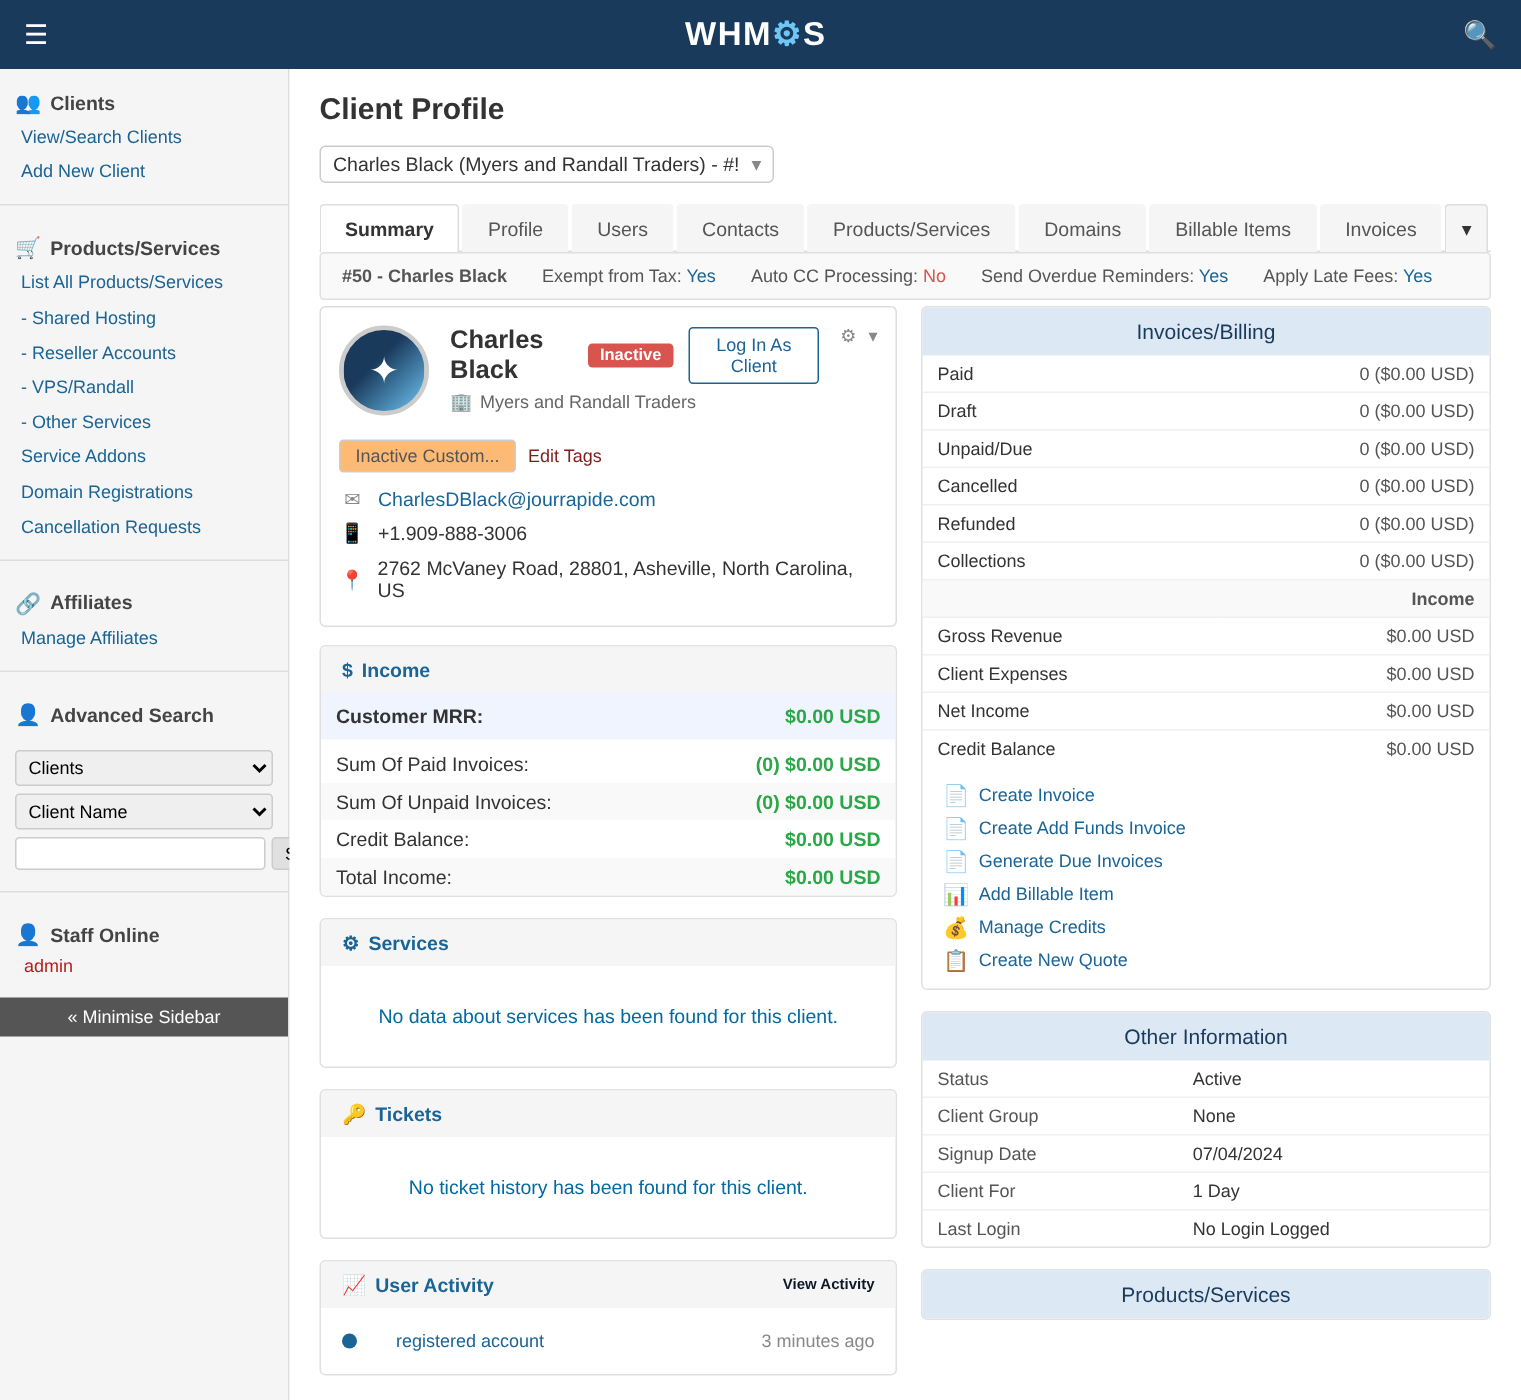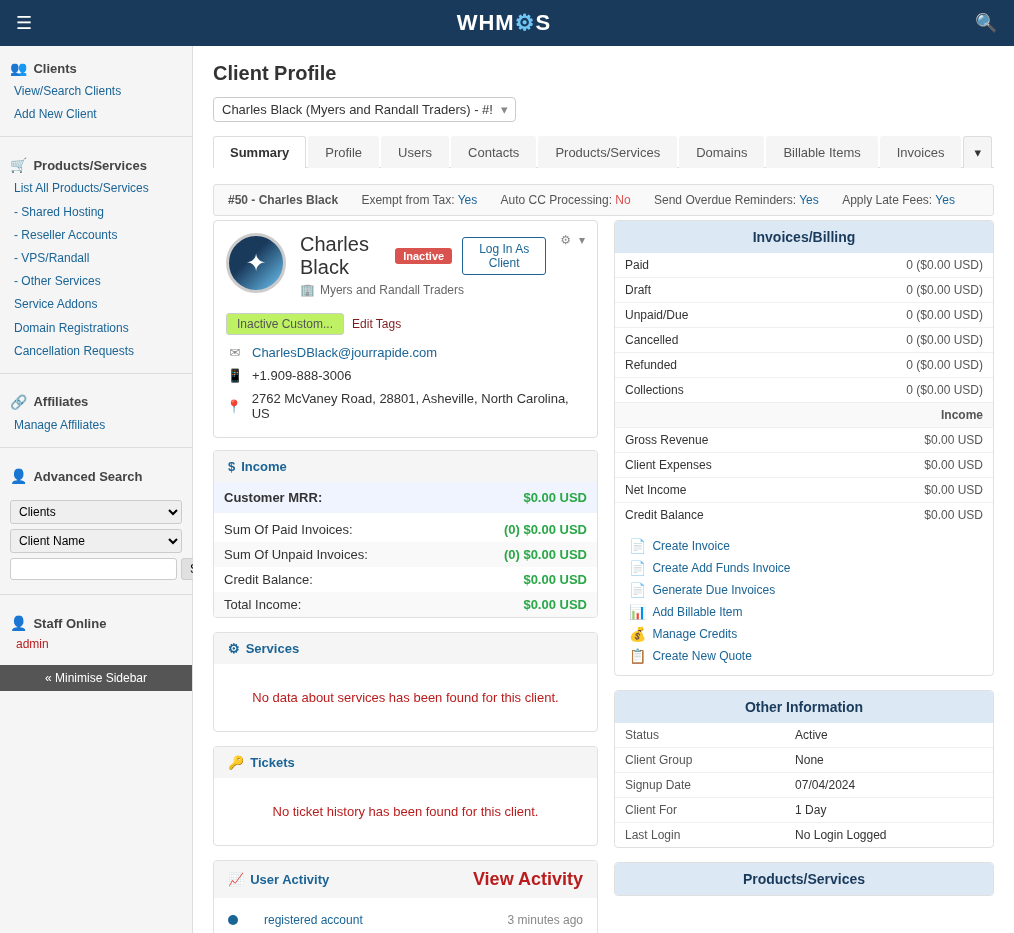--- a/index.html
+++ b/index.html
@@ -124,21 +124,20 @@
       margin-bottom: 14px;
       font-size: 13px;
       cursor: pointer;
     }
     .client-selector .arrow { margin-left: 8px; color: #888; }
 
     
     .tabs {
       display: flex;
       border-bottom: 1px solid #ddd;
-      margin-bottom: 16px;
       flex-wrap: wrap;
     }
     .tab {
       padding: 8px 16px;
       cursor: pointer;
       border: 1px solid transparent;
       border-bottom: none;
       margin-bottom: -1px;
       border-radius: 3px 3px 0 0;
       font-size: 13px;
@@ -197,22 +196,22 @@
       border: 3px solid #ccc;
     }
     .client-info { flex: 1; }
     .client-name-row {
       display: flex;
       align-items: center;
       gap: 10px;
       margin-bottom: 4px;
     }
     .client-name {
-      font-size: 20px;
-      font-weight: normal;
+      font-size: 17px;
+      font-weight: bold;
       color: #333;
     }
     .badge-inactive {
       background: #d9534f;
       color: #fff;
       font-size: 11px;
       padding: 2px 8px;
       border-radius: 3px;
       font-weight: bold;
     }
@@ -235,21 +234,21 @@
 
     
     .tags-row {
       display: flex;
       align-items: center;
       gap: 8px;
       margin: 6px 0;
     }
     .btn-tag {
       border: 1px solid #ccc;
-      background: #bef264;
+      background: #fdba74;
       padding: 3px 10px;
       border-radius: 3px;
       cursor: pointer;
       font-size: 12px;
       color: #555;
     }
     .tag-link {
       color: #7f1d1d;
       font-size: 12px;
       cursor: pointer;
@@ -305,35 +304,35 @@
       justify-content: space-between;
       padding: 8px 10px;
       font-weight: bold;
       margin-bottom: 4px;
       font-size: 13px;
     }
     .income-mrr .amount { color: #2aa747; }
 
     
     .empty-msg {
-      color: #b91c1c;
+      color: #0369a1;
       text-align: center;
       padding: 16px 0;
       font-size: 13px;
     }
 
     
 
     
     .activity-header {
       display: flex;
       justify-content: space-between;
       align-items: center;
     }
-    .view-link { color: #b91c1c; text-decoration: none; font-size: 18px; }
+    .view-link { color: #0f172a; text-decoration: none; font-size: 10px; }
     .activity-row {
       display: flex;
       align-items: center;
       gap: 26px;
       padding: 5px 0;
       font-size: 12px;
     }
     .activity-dot {
       width: 10px; height: 10px;
       border-radius: 50%;
@@ -348,21 +347,21 @@
     
     .section-box {
       border: 1px solid #e0e0e0;
       border-radius: 4px;
       margin-bottom: 14px;
       overflow: hidden;
     }
     .section-title {
       background: #dce8f3;
       padding: 8px 14px;
-      font-weight: bold;
+      font-weight: normal;
       color: #1a3a5c;
       text-align: center;
       font-size: 14px;
     }
     .billing-table { width: 100%; border-collapse: collapse; }
     .billing-table td {
       padding: 5px 10px;
       font-size: 12px;
       border-bottom: 1px solid #f0f0f0;
     }

